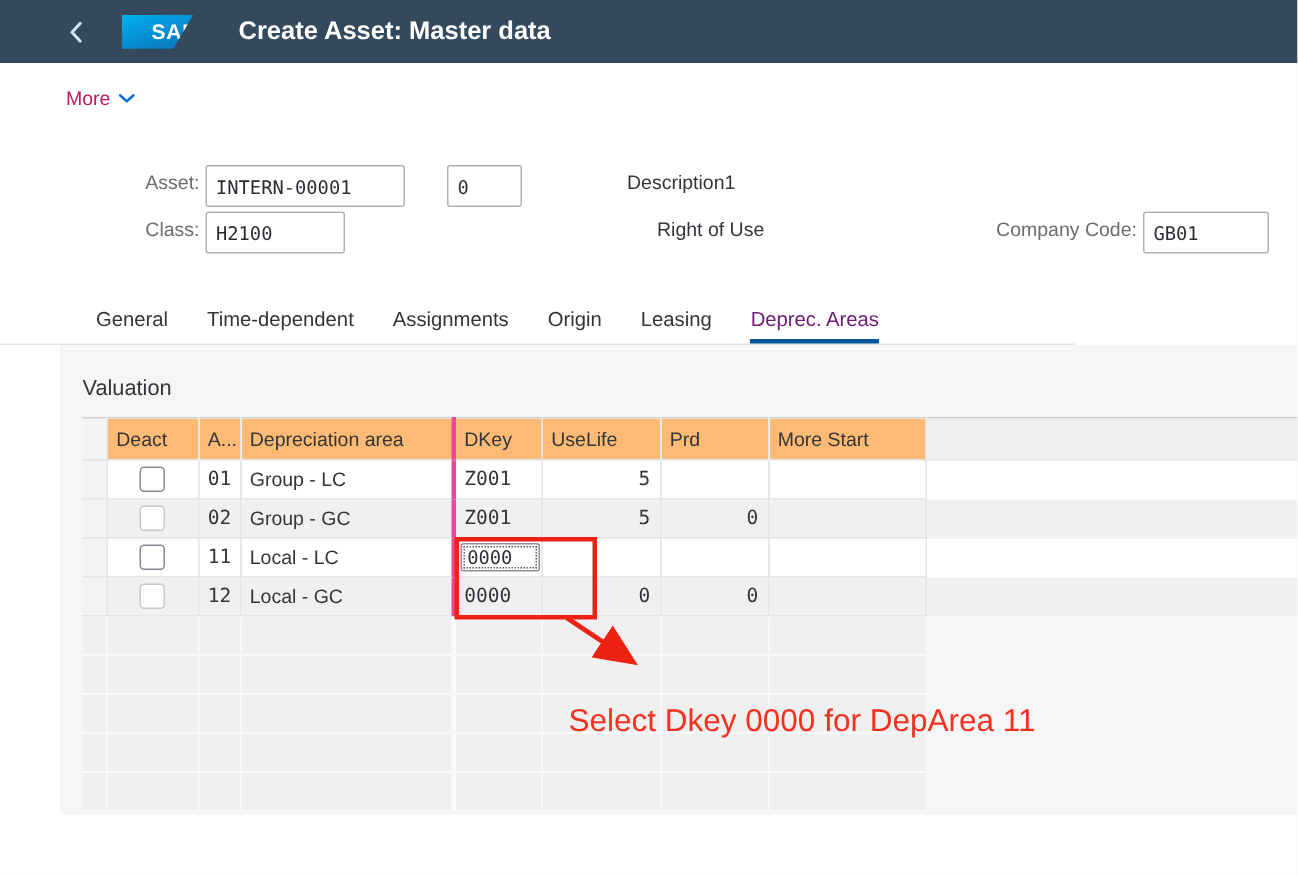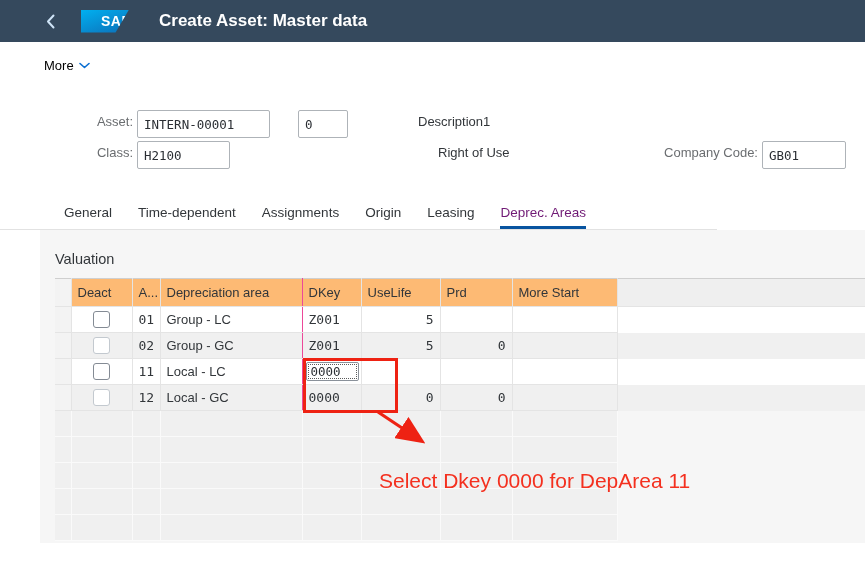--- a/index.html
+++ b/index.html
@@ -23,21 +23,21 @@
     display:flex;align-items:center;
   }
   .sap-logo span{
     color:#fff;font-weight:700;font-size:14px;letter-spacing:.5px;
     padding-left:20px;line-height:23px;
   }
   .shell-title{margin-left:30px;color:#ffffff;font-size:17px;font-weight:700;}
   
   .more-link{
     position:absolute;left:44px;top:58px;display:flex;align-items:center;gap:5px;
-    color:#000000;font-size:13px;cursor:pointer;
+    color:#be185d;font-size:13px;cursor:pointer;
   }
   
   .fld-label{position:absolute;font-size:13px;color:#6a6d70;text-align:right;width:78px;}
   .fld-text {position:absolute;font-size:13px;color:#32363a;}
   .fld-input{
     position:absolute;box-sizing:border-box;height:28px;
     border:1px solid #aeb3b8;border-radius:2px;background:#fff;
     font-family:"DejaVu Sans Mono",monospace;font-size:12.5px;color:#2a2e33;
     padding:4px 6px;
   }
@@ -70,21 +70,21 @@
     background:#fdba74;font-weight:400;text-align:left;height:28px;color:#32363a;
   }
   .val-table td.sel,.val-table th.sel{background:#f3f3f3;padding:0;}
   .val-table tr.white td{background:#ffffff;}
   .val-table tr.alt td{background:#f0f0f0;}
   .val-table tr td.sel{background:#f3f3f3;}
   .val-table tr.empty td{background:#f0f0f0;border-color:#fafafa;}
   .val-table td.filler,.val-table tr.empty td.filler{background:transparent;border:none;}
   .val-table th.filler{background:#efefef;border-right:none;}
   
-  .val-table th.divider,.val-table td.divider{border-right:1px solid #ec4899;}
+  .val-table th.divider,.val-table td.divider{border-right:3px solid #ec4899;}
   .num{font-family:"DejaVu Sans Mono",monospace;margin-left:27px;}
   .ta-r{text-align:right;}
   .checkbox{
     width:15px;height:15px;background:#fff;border:1px solid #848b94;border-radius:3px;
     margin:0 auto;cursor:pointer;
   }
   .checkbox.muted{border-color:#c3c9cf;}
   .dkey-edit{display:flex;align-items:center;}
   .dkey-input{
     box-sizing:border-box;width:53px;height:19px;

